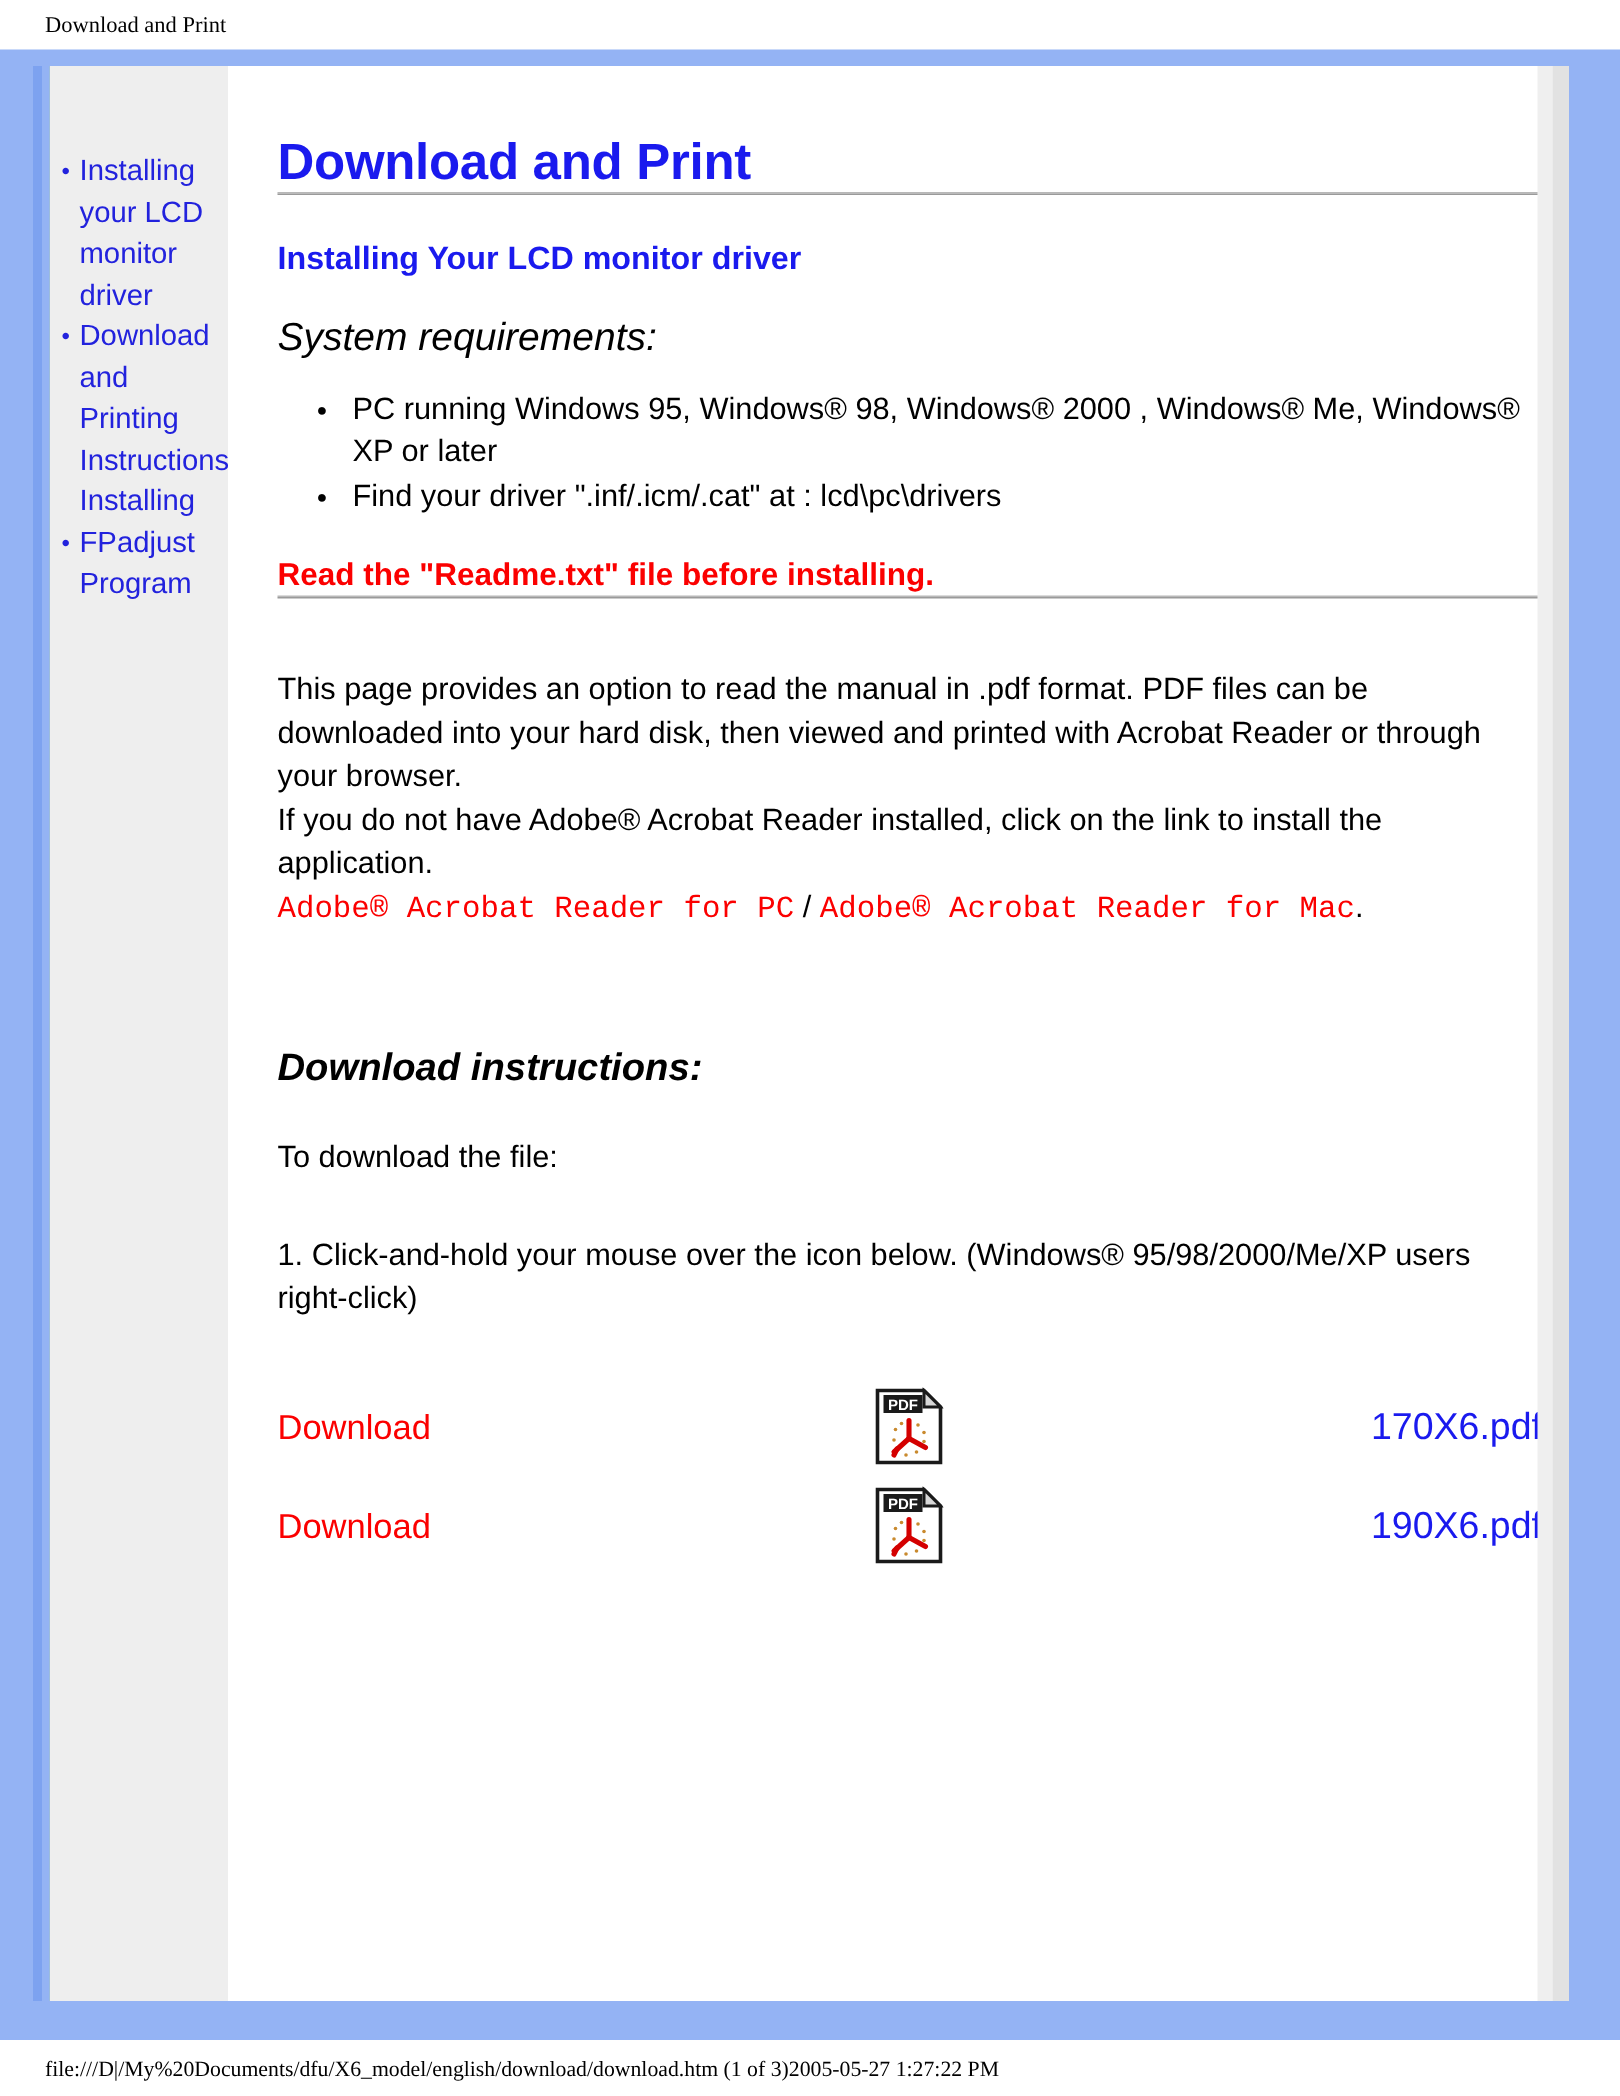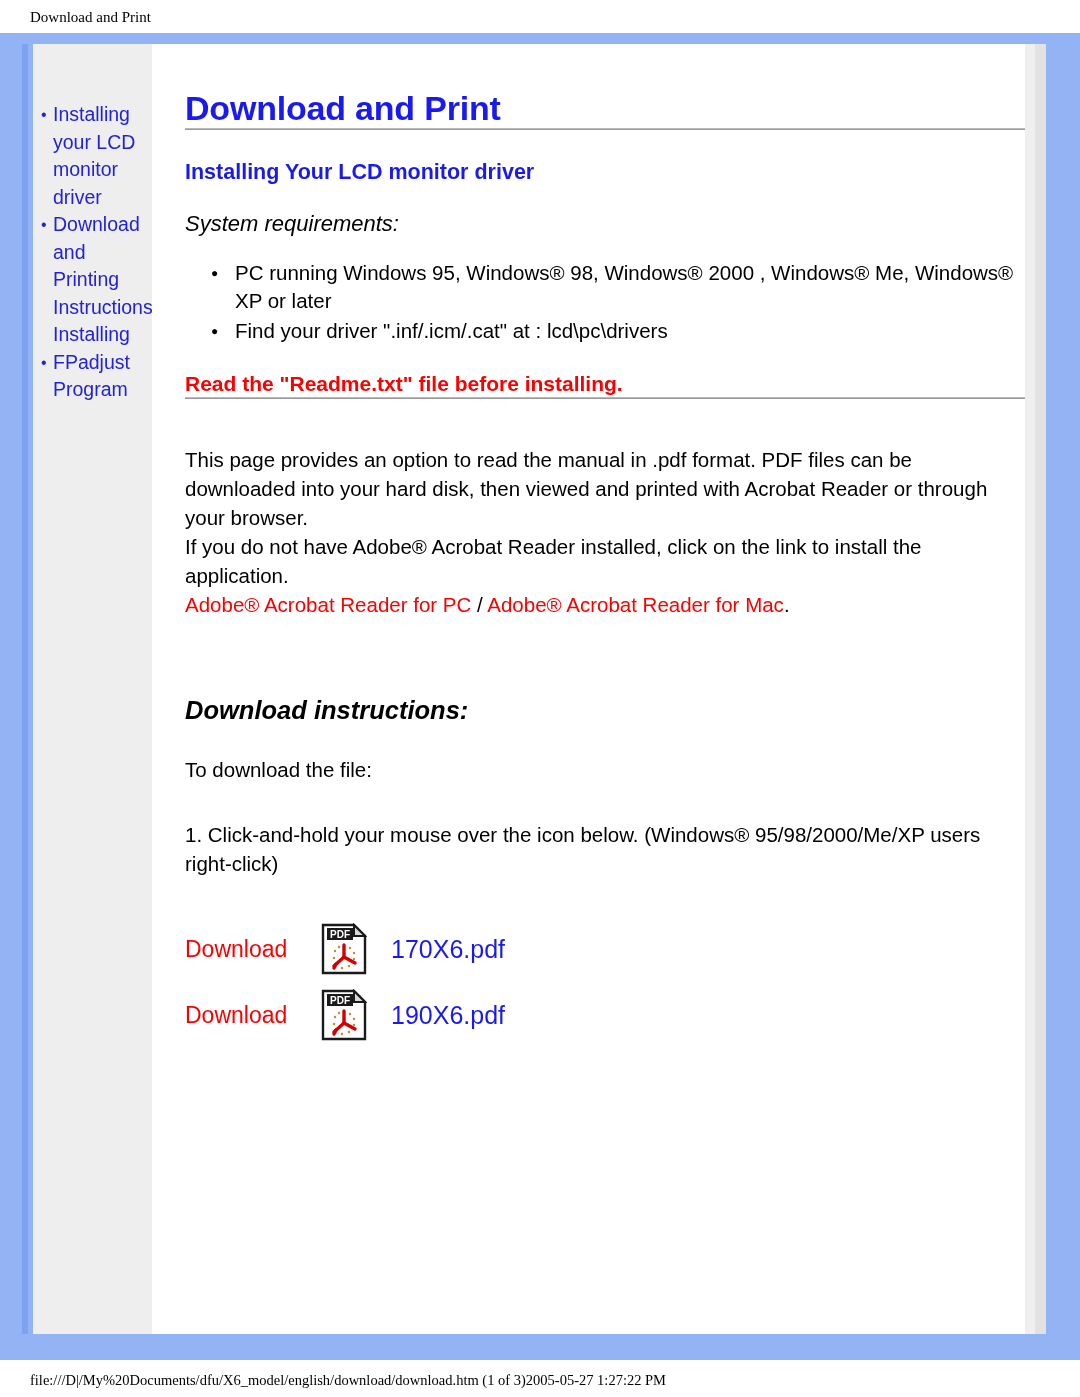--- a/index.html
+++ b/index.html
@@ -142,21 +142,21 @@
   h2.section-title {
     margin: 29px 0 0 0;
     color: #1a1aee;
     font-size: 21.5px;
     font-weight: bold;
     line-height: 26px;
   }
 
   p.sys-req {
     margin: 26px 0 0 0;
-    font-size: 22px;
+    font-size: 26px;
     font-style: italic;
     color: #000000;
     line-height: 26px;
   }
 
   ul.req-list {
     margin: 22px 0 0 0;
     padding: 0 0 0 46px;
     list-style: none;
   }
@@ -193,20 +193,21 @@
     font-size: 20.5px;
     line-height: 29px;
     color: #000000;
   }
   p.body-text + p.body-text { }
 
   a.link-red {
     color: #fb0000;
     text-decoration: none;
     cursor: pointer;
+    font-family: Liberation Mono, monospace;
   }
   .sep-slash { color: #000000; }
 
   h2.download-instructions {
     margin: 76px 0 0 0;
     font-size: 25.5px;
     font-style: italic;
     font-weight: bold;
     color: #000000;
     line-height: 30px;
@@ -214,20 +215,21 @@
 
   p.step { margin: 30px 0 0 0; font-size: 20.5px; line-height: 29px; color: #000000; }
   p.step-gap { margin-top: 36px; }
 
   
   .download-rows { margin-top: 38px; }
   .dl-row {
     display: flex;
     align-items: center;
     height: 66px;
+    justify-content: space-between;
   }
   .dl-label {
     width: 136px;
     flex: 0 0 136px;
     color: #fb0000;
     font-size: 23px;
     cursor: pointer;
   }
   .dl-icon-wrap {
     width: 66px;

